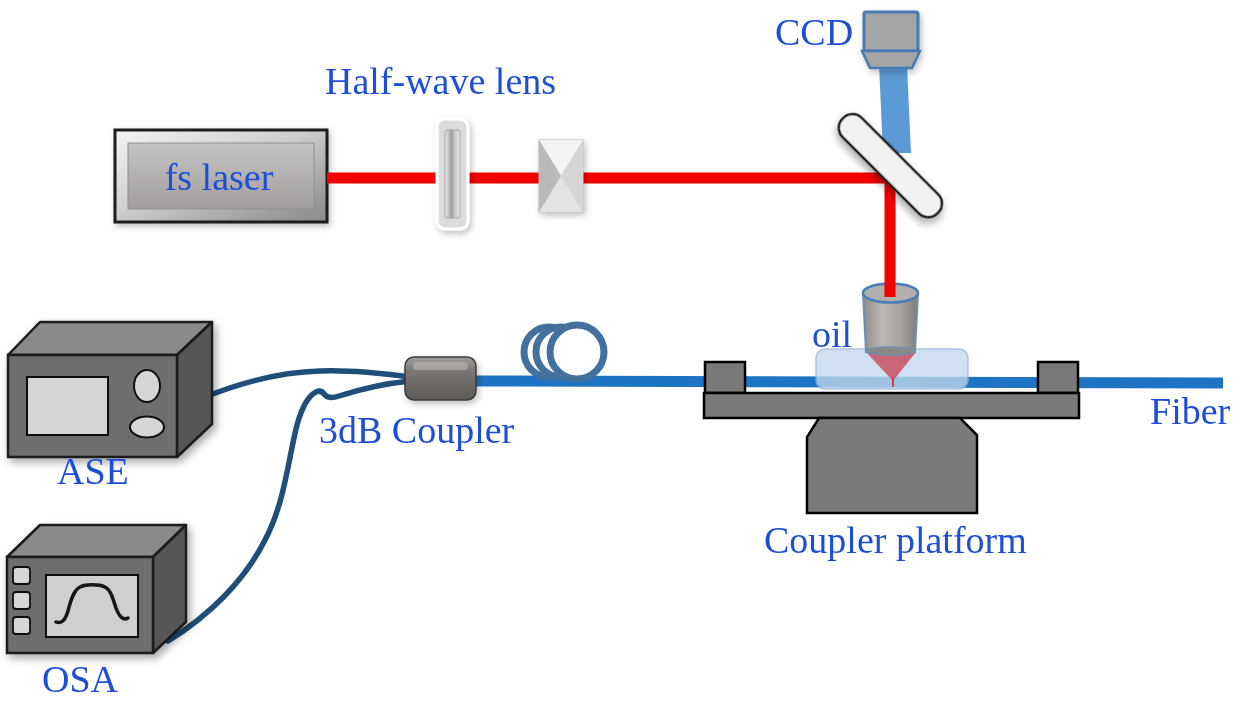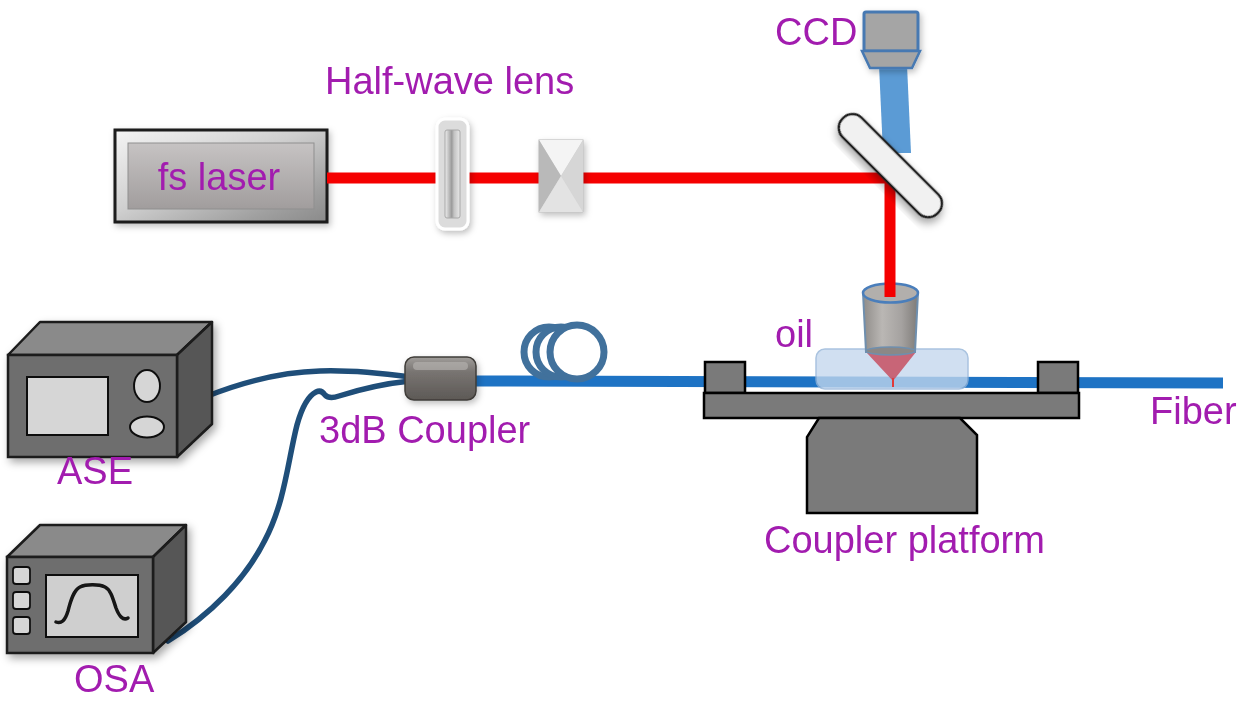--- a/index.html
+++ b/index.html
@@ -2,22 +2,22 @@
 <html><head>
 <meta charset="utf-8">
 <style>
   html,body{margin:0;padding:0;background:#fff;}
   .canvas{
     position:relative;width:1243px;height:705px;background:#ffffff;overflow:hidden;
     font-family:"Liberation Serif","DejaVu Serif",serif;
   }
   .canvas svg{position:absolute;left:0;top:0;}
   .lbl{
-    position:absolute;color:#a21caf;font-size:38px;line-height:1.05;white-space:nowrap;
-    font-family:Liberation Sans, sans-serif;
+    position:absolute;color:#1d4ed8;font-size:38px;line-height:1.05;white-space:nowrap;
+    font-family:Liberation Serif, serif;
   }
   .lbl.center{text-align:center;}
 </style>
 </head>
 <body>
 
 <div class="canvas">
 
   <svg width="1243" height="705" viewBox="0 0 1243 705">
     <defs>
@@ -137,19 +137,19 @@
       <rect x="13" y="592" width="17" height="17" rx="3" fill="#d6d6d6" stroke="#111" stroke-width="1.8"></rect>
       <rect x="13" y="617" width="17" height="17" rx="3" fill="#d6d6d6" stroke="#111" stroke-width="1.8"></rect>
       <rect x="46" y="575" width="92" height="62" fill="#cfcfcf" stroke="#111" stroke-width="2"></rect>
       <path fill="none" stroke="#141414" stroke-width="3.5" stroke-linecap="round" d="M56,622 C61,624 65,621 68,611 C71,599 74,590 80,587 C86,584 99,584 105,587 C111,590 113,599 116,608 C119,616 123,621 128,618"></path>
     </g>
   </svg>
 
   <div class="lbl" style="left:325px;top:62px;">Half-wave lens</div>
   <div class="lbl center" style="left:115px;top:158px;width:208px;">fs laser</div>
   <div class="lbl" style="left:775px;top:13px;">CCD</div>
-  <div class="lbl" style="left:775px;top:315px;">oil</div>
+  <div class="lbl" style="left:812px;top:315px;">oil</div>
   <div class="lbl" style="left:1150px;top:392px;">Fiber</div>
   <div class="lbl" style="left:764px;top:521px;">Coupler platform</div>
   <div class="lbl" style="left:319px;top:411px;">3dB Coupler</div>
   <div class="lbl" style="left:57px;top:452px;">ASE</div>
-  <div class="lbl" style="left:42px;top:660px;margin-left:32px;">OSA</div>
+  <div class="lbl" style="left:42px;top:660px;">OSA</div>
 </div>
 
 </body></html>

